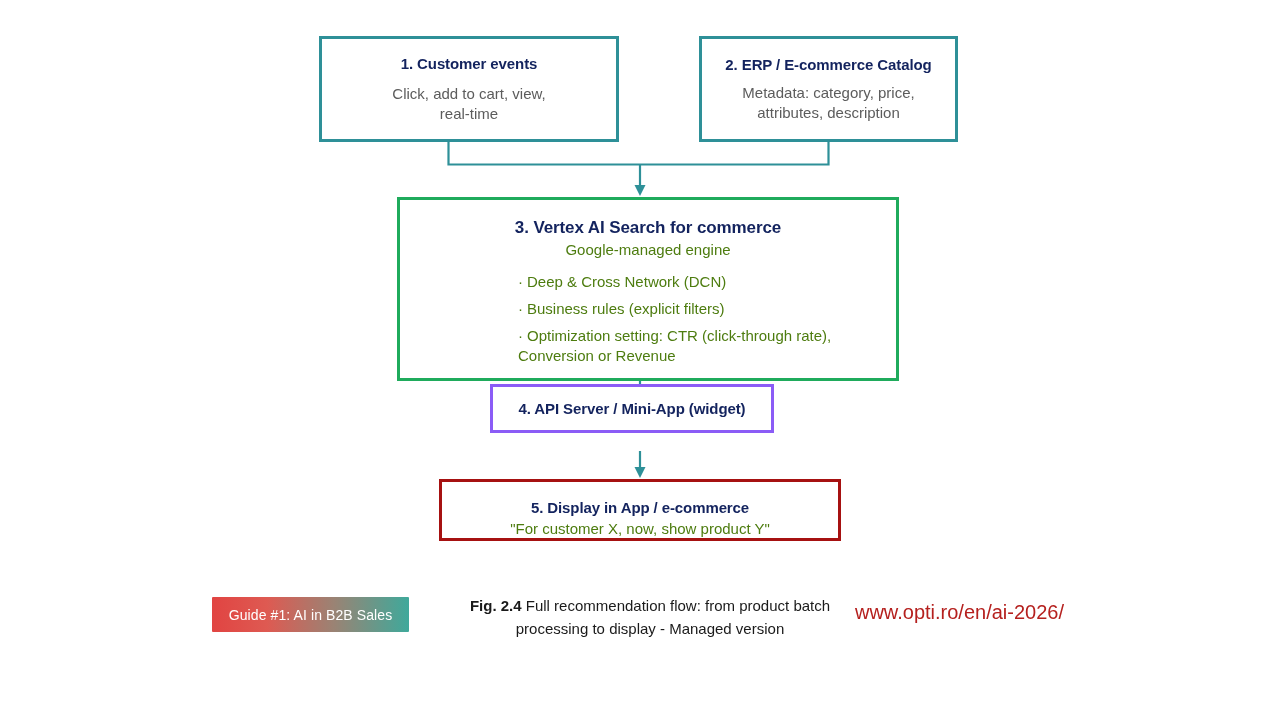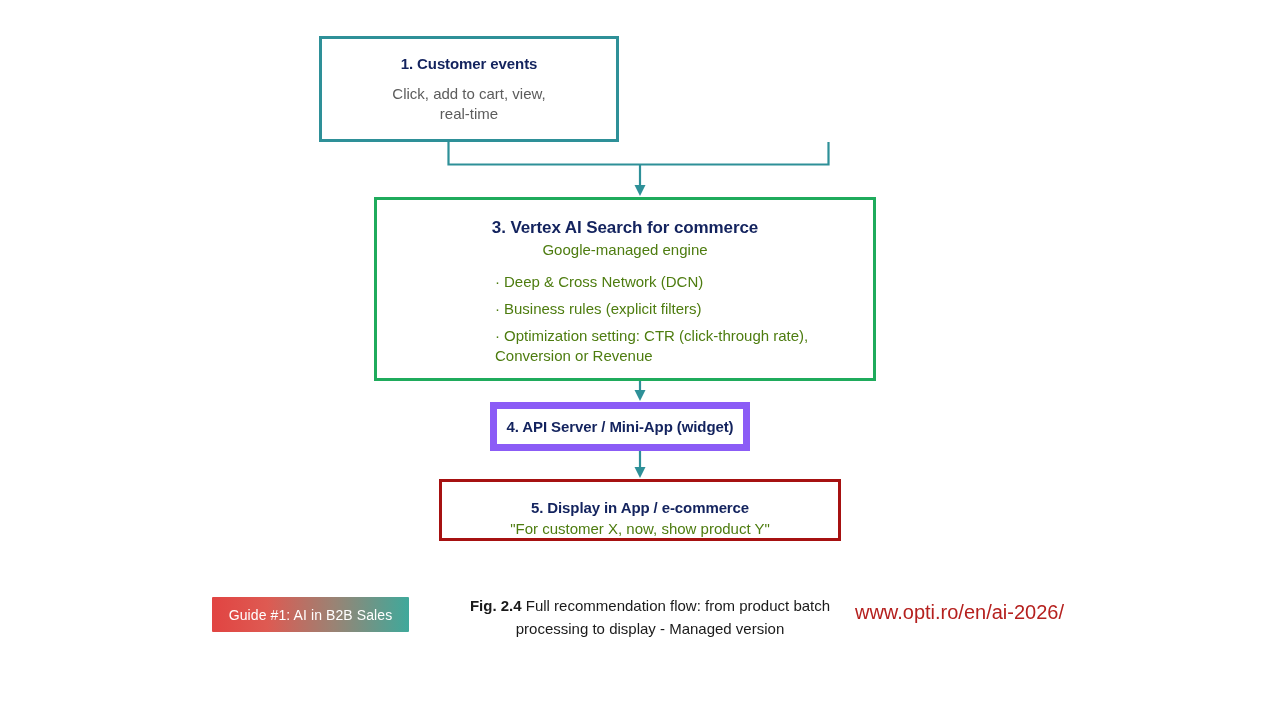--- a/index.html
+++ b/index.html
@@ -65,21 +65,21 @@
     top: 36px;
     width: 259px;
     height: 106px;
     border: 3px solid #2E9098;
   }
   #box2 .node-title { font-size: 15px; margin-bottom: 10px; }
   #box2 .node-sub   { font-size: 15px; line-height: 20px; }
 
   
   #box3 {
-    left: 374px;
+    left: 397px;
     top: 197px;
     width: 502px;
     height: 184px;
     border: 3px solid #1FAB5C;
     justify-content: flex-start;
     padding-top: 18px;
   }
   #box3 .node-title { font-size: 17px; margin-bottom: 3px; }
   #box3 .node-sub-teal { font-size: 15px; margin-bottom: 14px; }
 
@@ -96,24 +96,24 @@
     margin-bottom: 7px;
     text-indent: 0;
   }
   .bullet:last-child { margin-bottom: 0; }
   .bullet .dot { margin-right: 4px; }
   .bullet.wrap { margin-left: 0; }
 
   
   #box4 {
     left: 490px;
-    top: 402px;
-    width: 260px;
+    top: 384px;
+    width: 284px;
     height: 49px;
-    border: 7px solid #8b5cf6;
+    border: 3px solid #8b5cf6;
   }
   #box4 .node-title { font-size: 15px; }
 
   
   #box5 {
     left: 439px;
     top: 479px;
     width: 402px;
     height: 62px;
     border: 3px solid #A61111;
@@ -196,20 +196,27 @@
   </svg>
 
   <div class="node" id="box1">
     <div class="node-title">1. Customer events</div>
     <div class="node-sub">
       <span>Click, add to cart, view,</span><br>
       <span>real-time</span>
     </div>
   </div>
 
+  <div class="node" id="box2">
+    <div class="node-title">2. ERP / E-commerce Catalog</div>
+    <div class="node-sub">
+      <span>Metadata: category, price,</span><br>
+      <span>attributes, description</span>
+    </div>
+  </div>
 
   <div class="node" id="box3">
     <div class="node-title">3. Vertex AI Search for commerce</div>
     <div class="node-sub-teal">Google-managed engine</div>
     <div class="bullets">
       <div class="bullet">
         <span class="dot">·</span><span>Deep &amp; Cross Network (DCN)</span>
       </div>
       <div class="bullet">
         <span class="dot">·</span><span>Business rules (explicit filters)</span>

